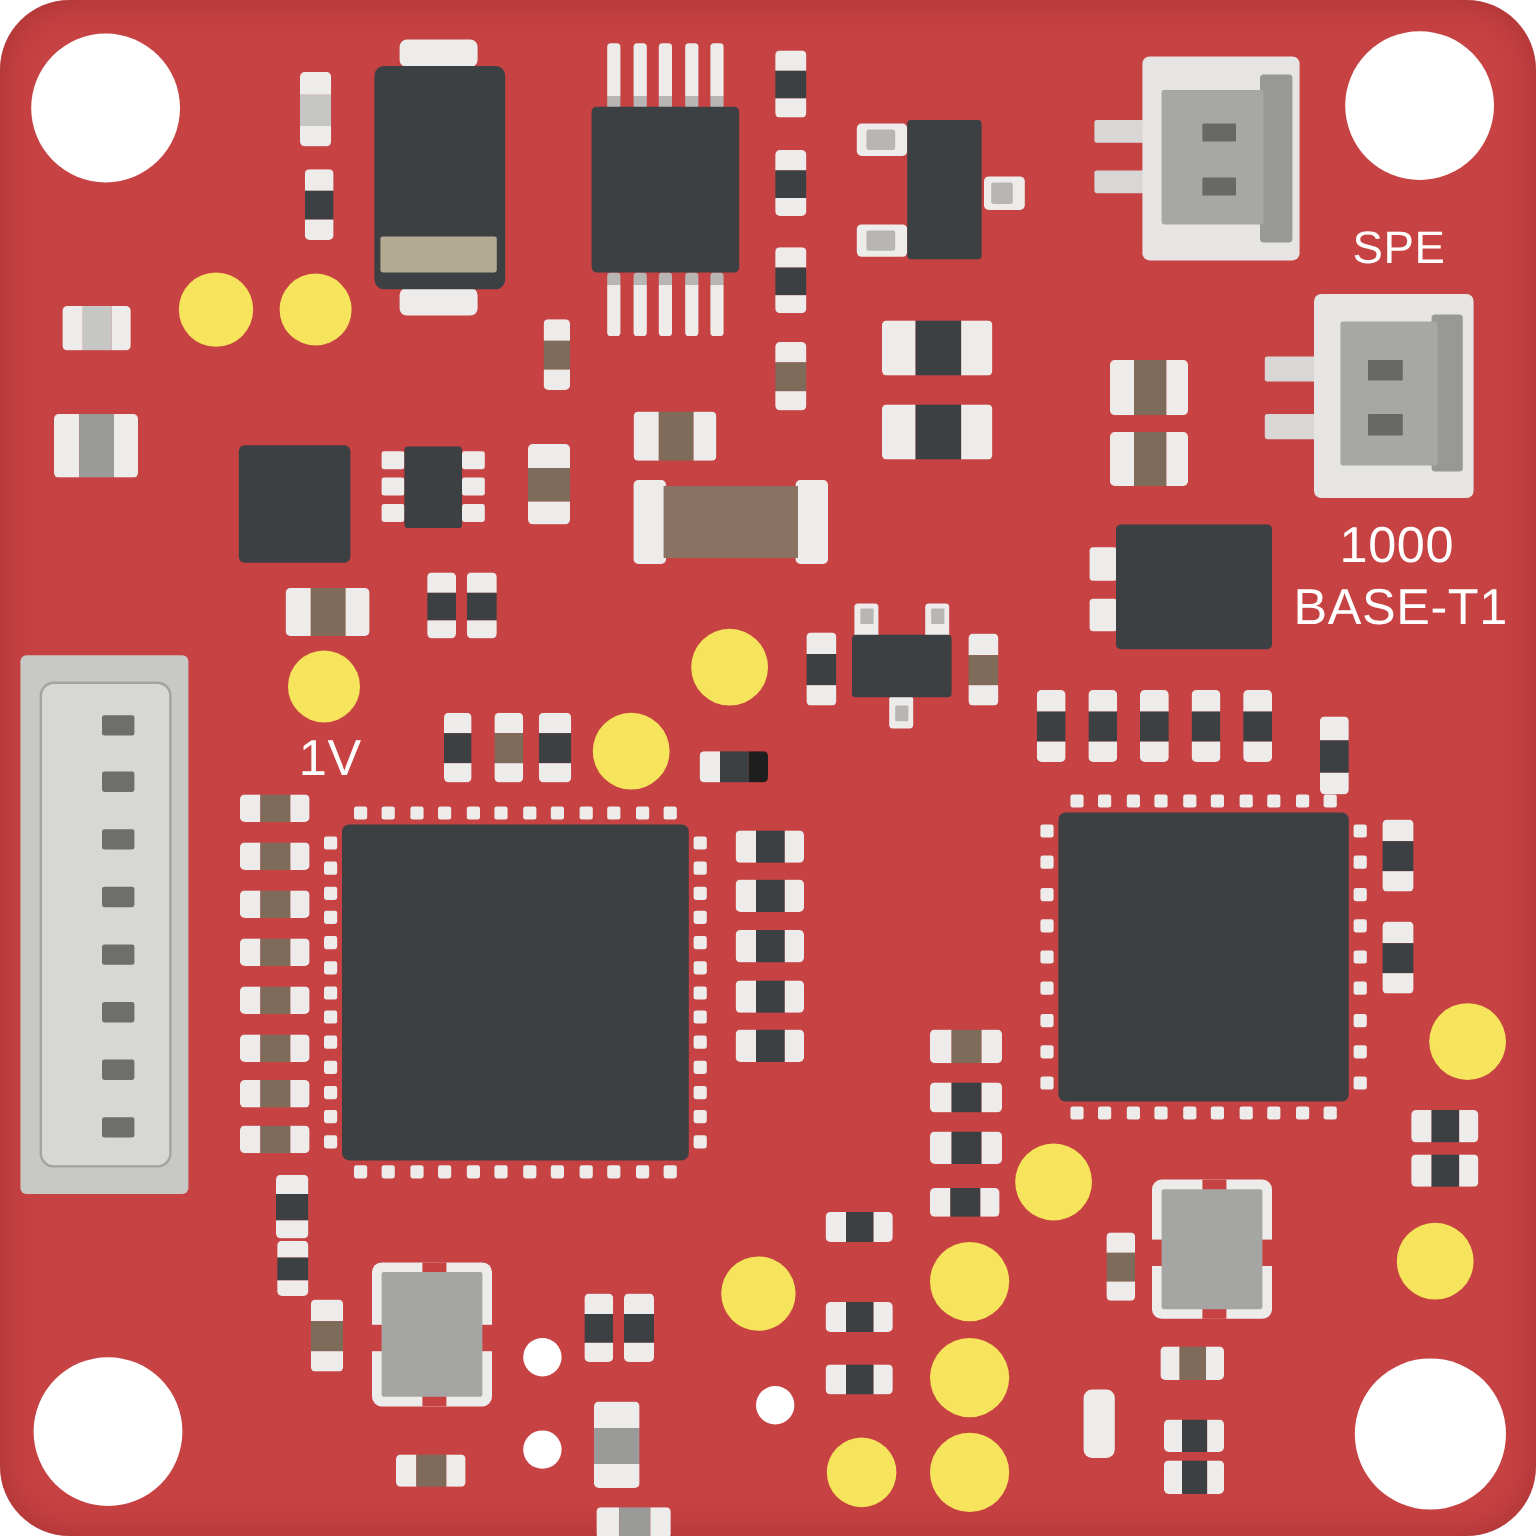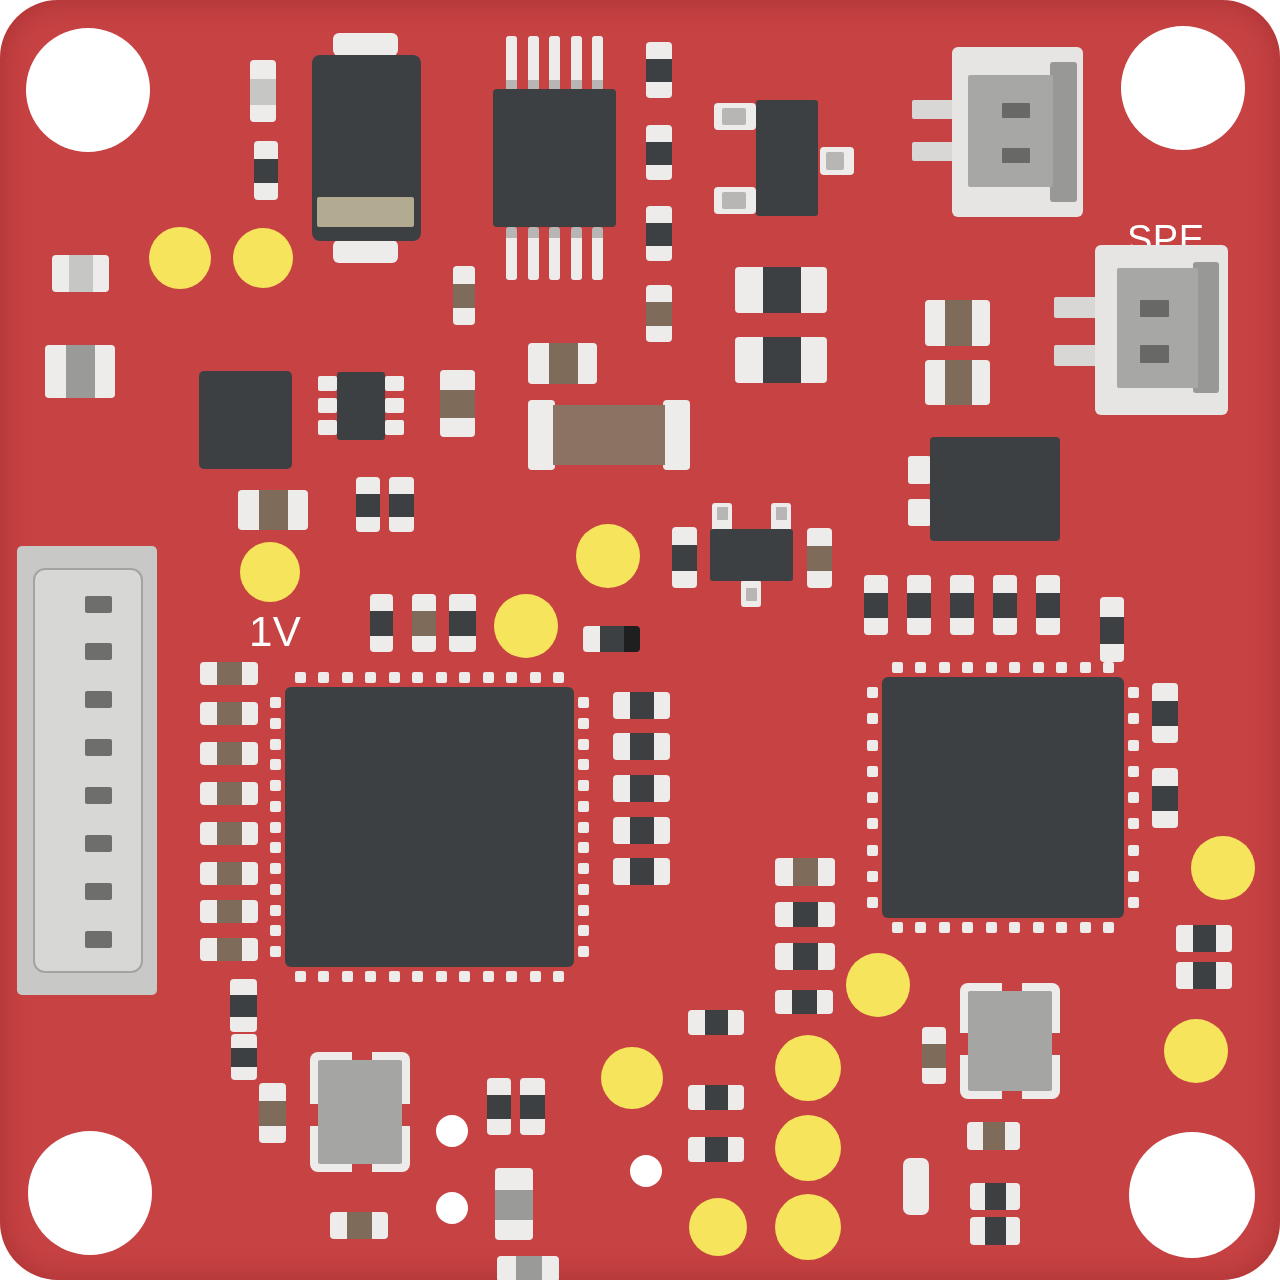--- a/index.html
+++ b/index.html
@@ -2,30 +2,34 @@
 <html><head>
 <meta charset="utf-8">
 <style>
   html,body{margin:0;padding:0;background:#fff;}
   .stage{position:relative;width:1280px;height:1280px;background:#ffffff;overflow:hidden;
          font-family:"Liberation Sans",sans-serif;}
   .board{position:absolute;inset:0;background:#c74243;border-radius:58px;
          box-shadow:inset 0 0 30px rgba(110,20,20,.35);}
   .lbl{position:absolute;color:#ffffff;font-weight:500;letter-spacing:.5px;white-space:nowrap;}
   .lbl-pwr{left:688px;top:48px;font-size:38px;}
-  .lbl-spe{left:1127px;top:186px;font-size:38px;margin-top:32px;}
+  .lbl-spe{left:1127px;top:186px;font-size:38px;}
   .lbl-t1000{left:1078px;top:428px;width:172px;text-align:center;font-size:42px;line-height:52px;}
   .lbl-1v{left:249px;top:608px;font-size:42px;}
 </style>
 </head>
 <body>
 
 <div class="stage">
   <div class="board">
     <div class="lbl lbl-spe">SPE</div>
+    <div class="lbl lbl-t1000">
+      <div>1000</div>
+      <div>BASE-T1</div>
+    </div>
     <div class="lbl lbl-1v">1V</div>
   <div style="position: absolute; left: 26px; top: 28px; width: 124px; height: 124px; background: rgb(255, 255, 255); border-radius: 50%;"></div>
       <div style="position: absolute; left: 1121px; top: 26px; width: 124px; height: 124px; background: rgb(255, 255, 255); border-radius: 50%;"></div>
       <div style="position: absolute; left: 28px; top: 1131px; width: 124px; height: 124px; background: rgb(255, 255, 255); border-radius: 50%;"></div>
       <div style="position: absolute; left: 1129px; top: 1132px; width: 126px; height: 126px; background: rgb(255, 255, 255); border-radius: 50%;"></div>
       <div style="position: absolute; left: 149px; top: 227px; width: 62px; height: 62px; background: rgb(246, 229, 92); border-radius: 50%;"></div>
       <div style="position: absolute; left: 233px; top: 228px; width: 60px; height: 60px; background: rgb(246, 229, 92); border-radius: 50%;"></div>
       <div style="position: absolute; left: 240px; top: 542px; width: 60px; height: 60px; background: rgb(246, 229, 92); border-radius: 50%;"></div>
       <div style="position: absolute; left: 494px; top: 594px; width: 64px; height: 64px; background: rgb(246, 229, 92); border-radius: 50%;"></div>
       <div style="position: absolute; left: 576px; top: 524px; width: 64px; height: 64px; background: rgb(246, 229, 92); border-radius: 50%;"></div>

